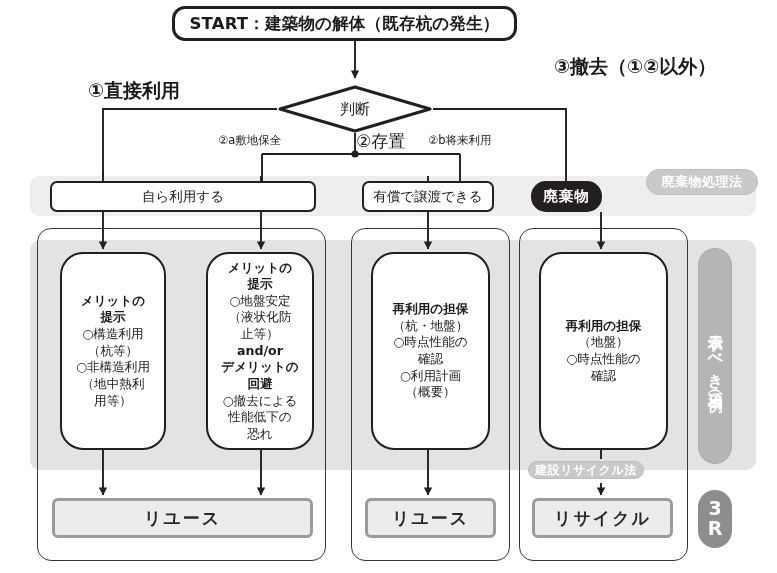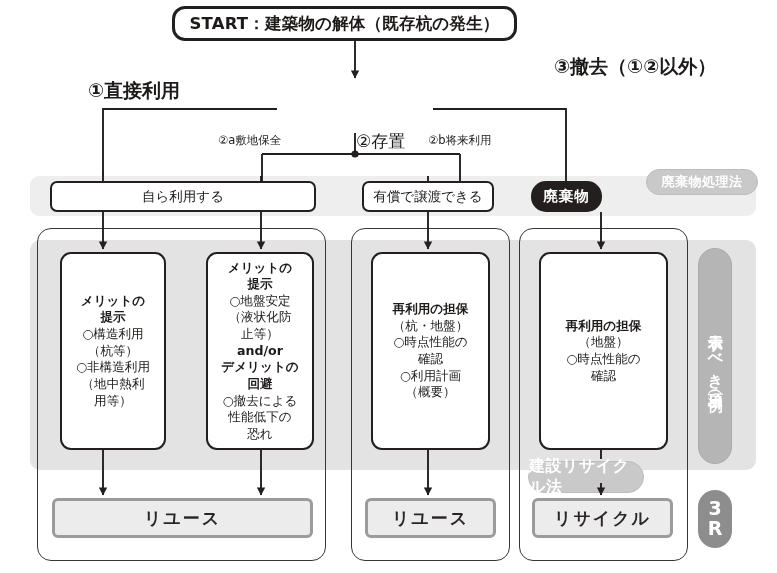--- a/index.html
+++ b/index.html
@@ -63,21 +63,21 @@
     border:1.5px solid #bdbdbd;
   }
 
   
   .colframe{
     border:1.6px solid #3a3534;border-radius:14px;background:transparent;
   }
 
   
   .detail{
-    border:2.8px solid #231f1e;border-radius:11px;background:#fff;
+    border:2.8px solid #231f1e;border-radius:23px;background:#fff;
     display:flex;align-items:center;justify-content:center;
     text-align:center;font-size:12.6px;line-height:1.32;
     padding:4px 3px;
   }
   .detail .ln{display:block;}
   .detail .bold{font-weight:bold;}
 
   
   .outcome{
     border:3.4px solid #9b9b9b;border-radius:6px;background:#ececec;
@@ -111,41 +111,47 @@
   <div class="abs band-col" style="left:30px;top:240px;width:726px;height:230px;"></div>
 
   <div class="abs colframe" style="left:37px;top:228px;width:289px;height:333px;"></div>
   <div class="abs colframe" style="left:351px;top:228px;width:159px;height:333px;"></div>
   <div class="abs colframe" style="left:519px;top:228px;width:169px;height:333px;"></div>
 
   <div class="abs start-box">
     <span>START：建築物の解体（既存杭の発生）</span>
   </div>
 
+  <div class="abs diamond-wrap">
+    <svg width="156" height="48" viewBox="0 0 156 48">
+      <polygon points="78,2 153,24 78,46 3,24" fill="#ffffff" stroke="#231f1e" stroke-width="3.2" stroke-linejoin="round"></polygon>
+    </svg>
+    <div class="diamond-label">判断</div>
+  </div>
 
   <div class="abs lbl lbl-big" style="left:88px;top:78px;">①直接利用</div>
   <div class="abs lbl lbl-big" style="left:526px;top:54px;margin-left:28px;">③撤去（①②以外）</div>
   <div class="abs lbl lbl-mid" style="left:356px;top:130px;">②存置</div>
   <div class="abs lbl lbl-sm" style="left:218px;top:133px;">②a敷地保全</div>
   <div class="abs lbl lbl-sm" style="left:428px;top:133px;">②b将来利用</div>
 
   <div class="abs box-th" style="left:50px;top:181px;width:266px;height:31px;">
     <span>自ら利用する</span>
   </div>
   <div class="abs box-th" style="left:362px;top:181px;width:132px;height:31px;">
     <span>有償で譲渡できる</span>
   </div>
   <div class="abs box-dark" style="left:531px;top:181px;width:71px;height:31px;">
     <span>廃棄物</span>
   </div>
 
   <div class="abs pill" style="left:646px;top:169px;width:112px;height:26px;">
     <span>廃棄物処理法</span>
   </div>
-  <div class="abs pill" style="left:528px;top:461px;width:116px;height:32px;font-size:16px;">
+  <div class="abs pill" style="left:528px;top:461px;width:116px;height:18px;font-size:12px;">
     <span>建設リサイクル法</span>
   </div>
 
   <div class="abs detail" style="left:60px;top:252px;width:106px;height:198px;">
     <div>
         <span class="ln bold">メリットの</span>
         <span class="ln bold">提示</span>
         <span class="ln">○構造利用</span>
         <span class="ln">（杭等）</span>
         <span class="ln">○非構造利用</span>

